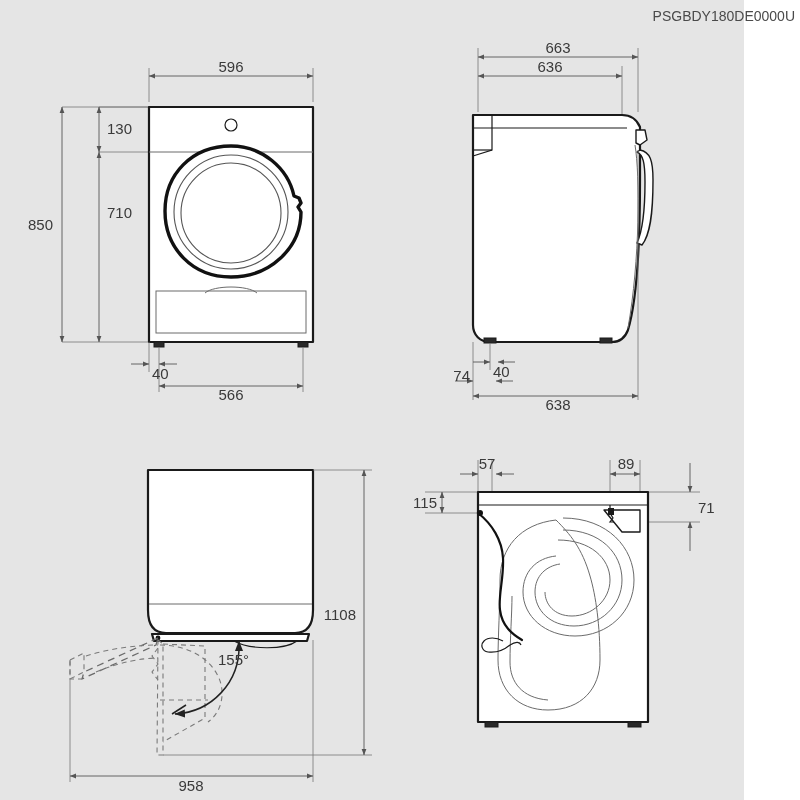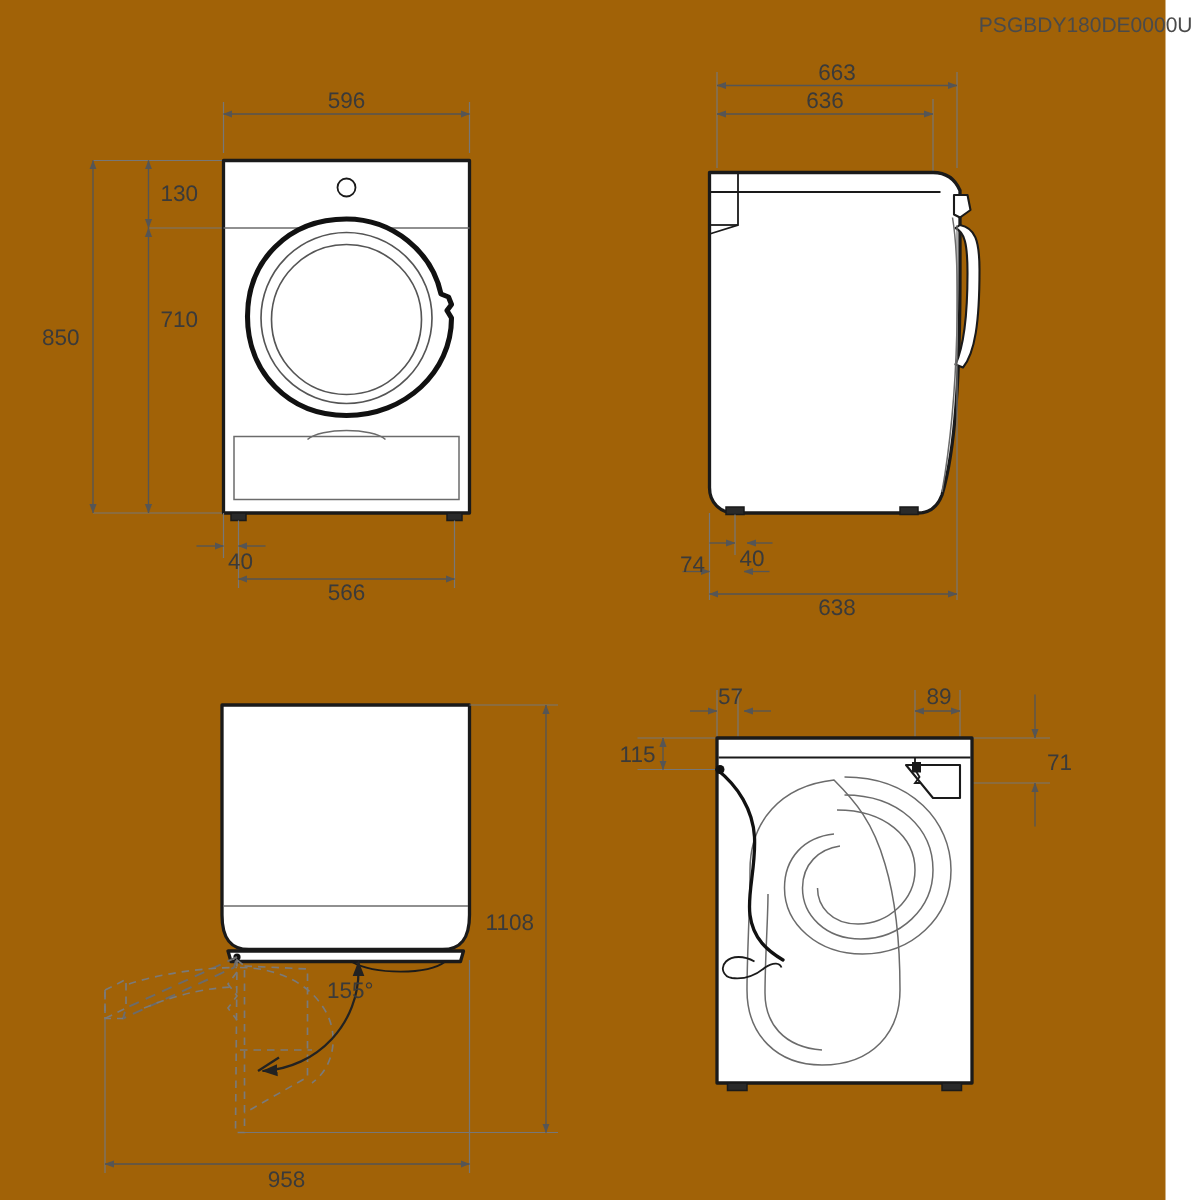--- a/index.html
+++ b/index.html
@@ -10,22 +10,21 @@
   body {
     width: 800px;
     height: 800px;
     overflow: hidden;
     font-family: "Liberation Sans", sans-serif;
   }
   #sheet {
     position: relative;
     width: 744px;
     height: 800px;
-    background: #a16207;
-    padding-left: 33px;
+    background: #e5e5e5;
   }
   #drawing {
     position: absolute;
     left: 0;
     top: 0;
   }
   .dim-text {
     font-family: "Liberation Sans", sans-serif;
     font-size: 15px;
     fill: #3a3a3a;

